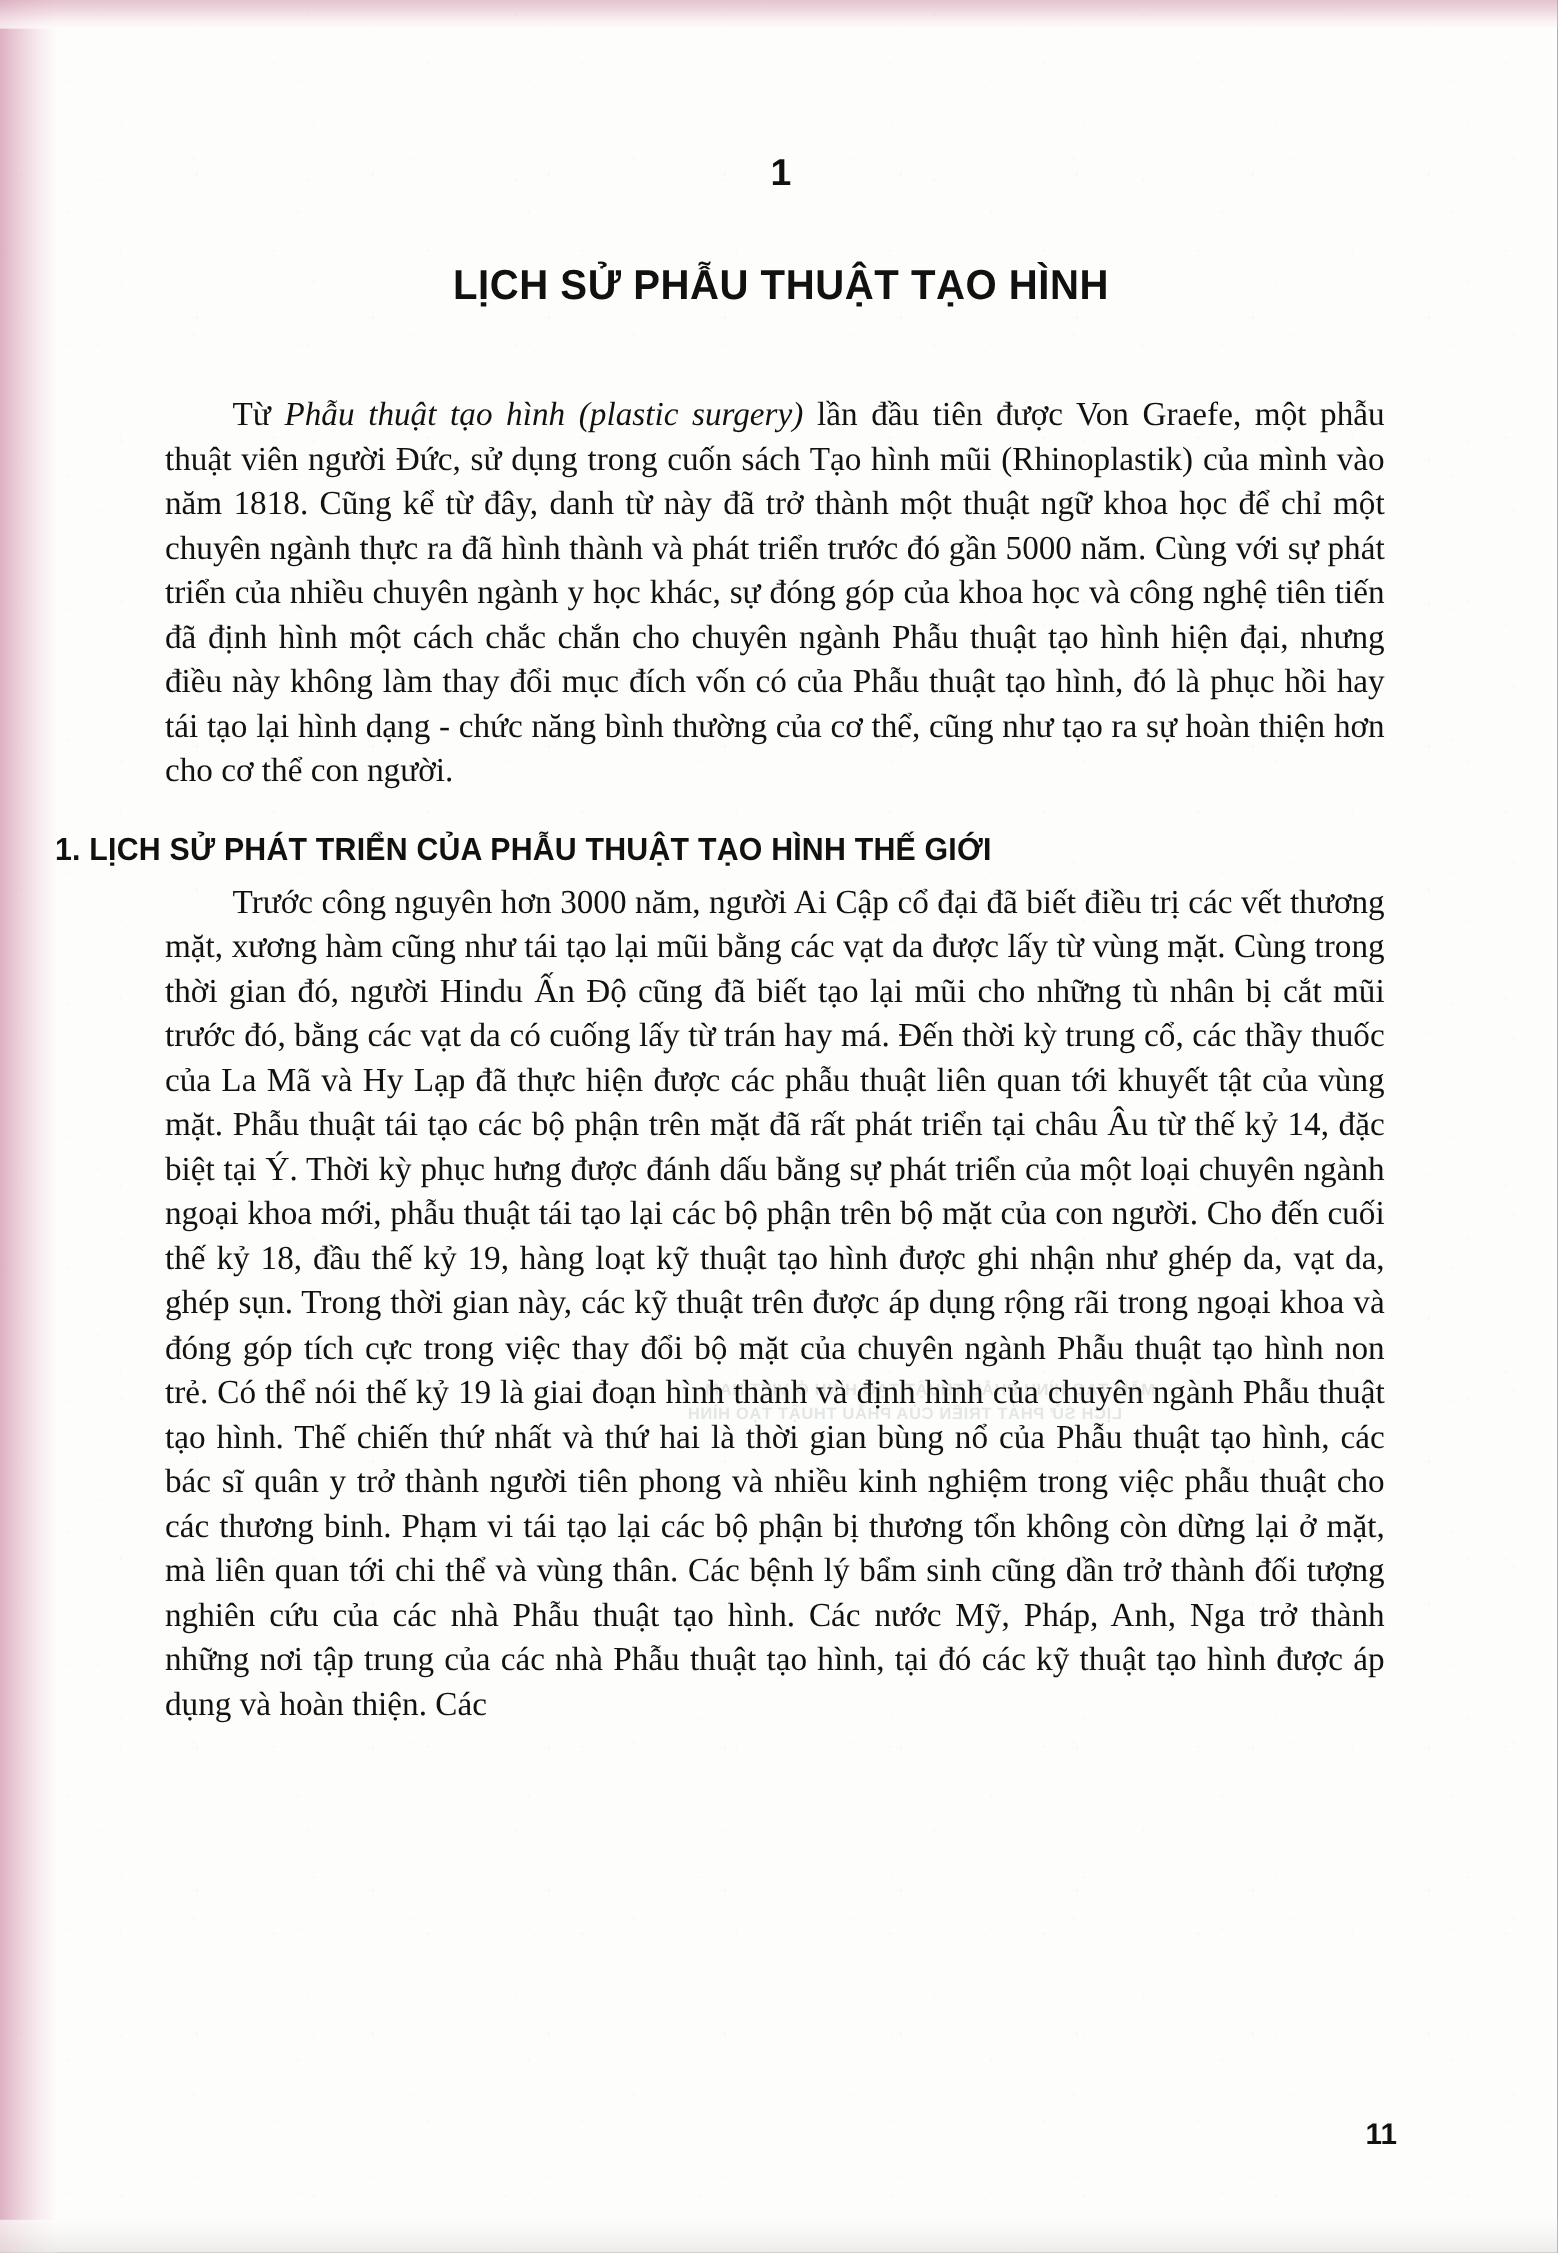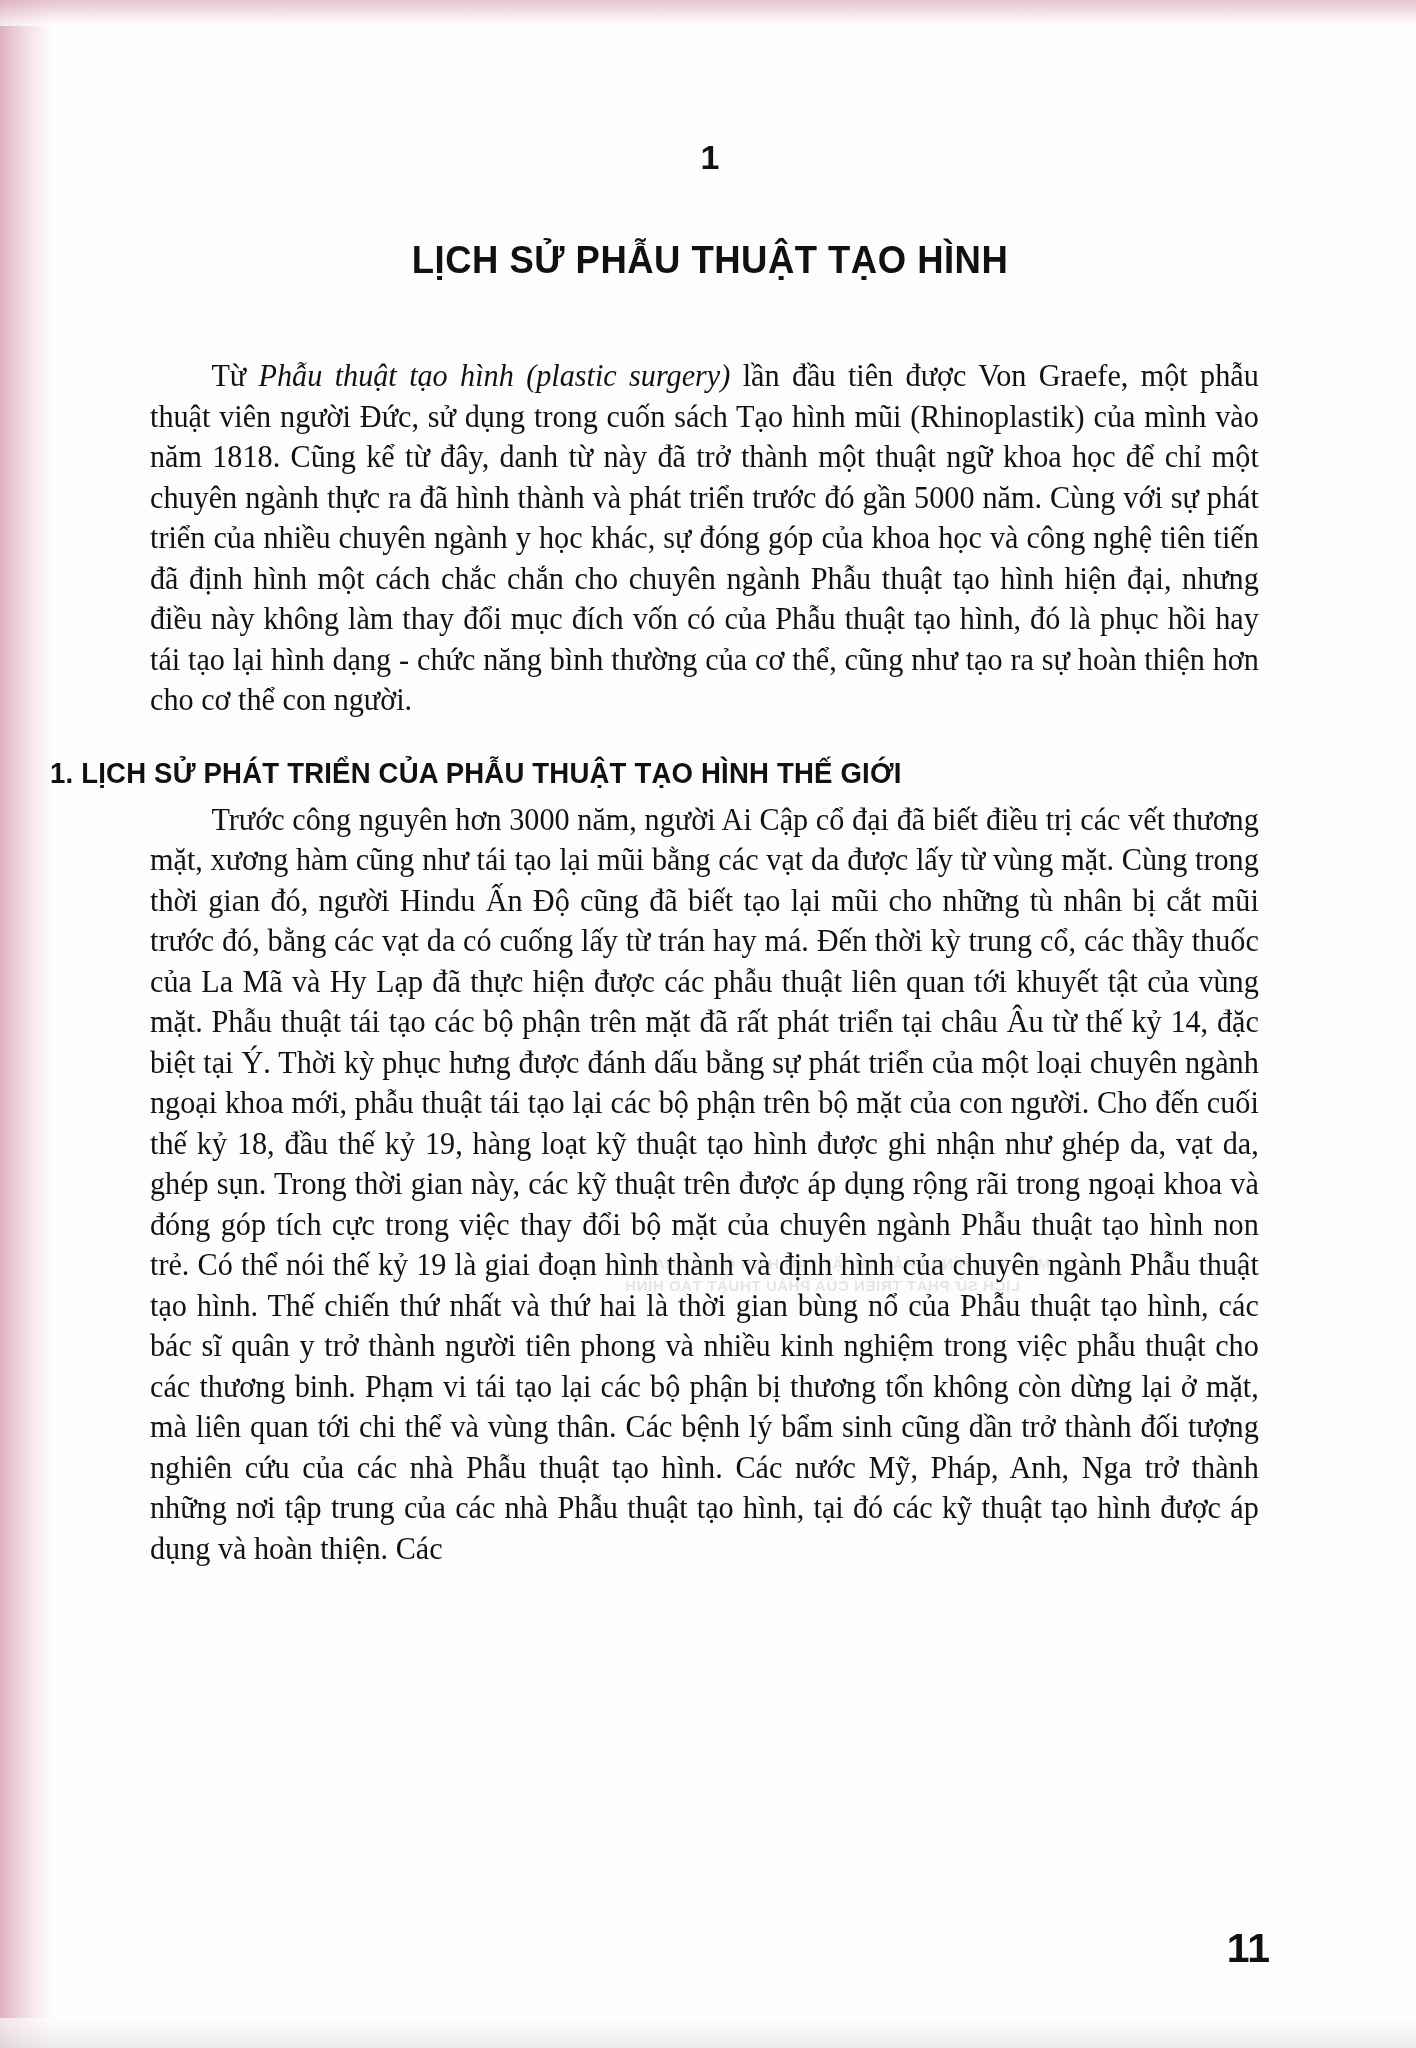--- a/index.html
+++ b/index.html
@@ -136,21 +136,21 @@
   }
 
   .para-2 { margin-top: 6px; }
 
   .page-number {
     position: absolute;
     right: 146px;
     top: 1925px;
     font-family: "Liberation Sans", sans-serif;
     font-weight: bold;
-    font-size: 41px;
+    font-size: 27px;
     color: #111;
   }
 </style>
 </head>
 <body>
 
 <div class="page">
 
   <div class="scan-edge-left"></div>
   <div class="scan-edge-top"></div>

